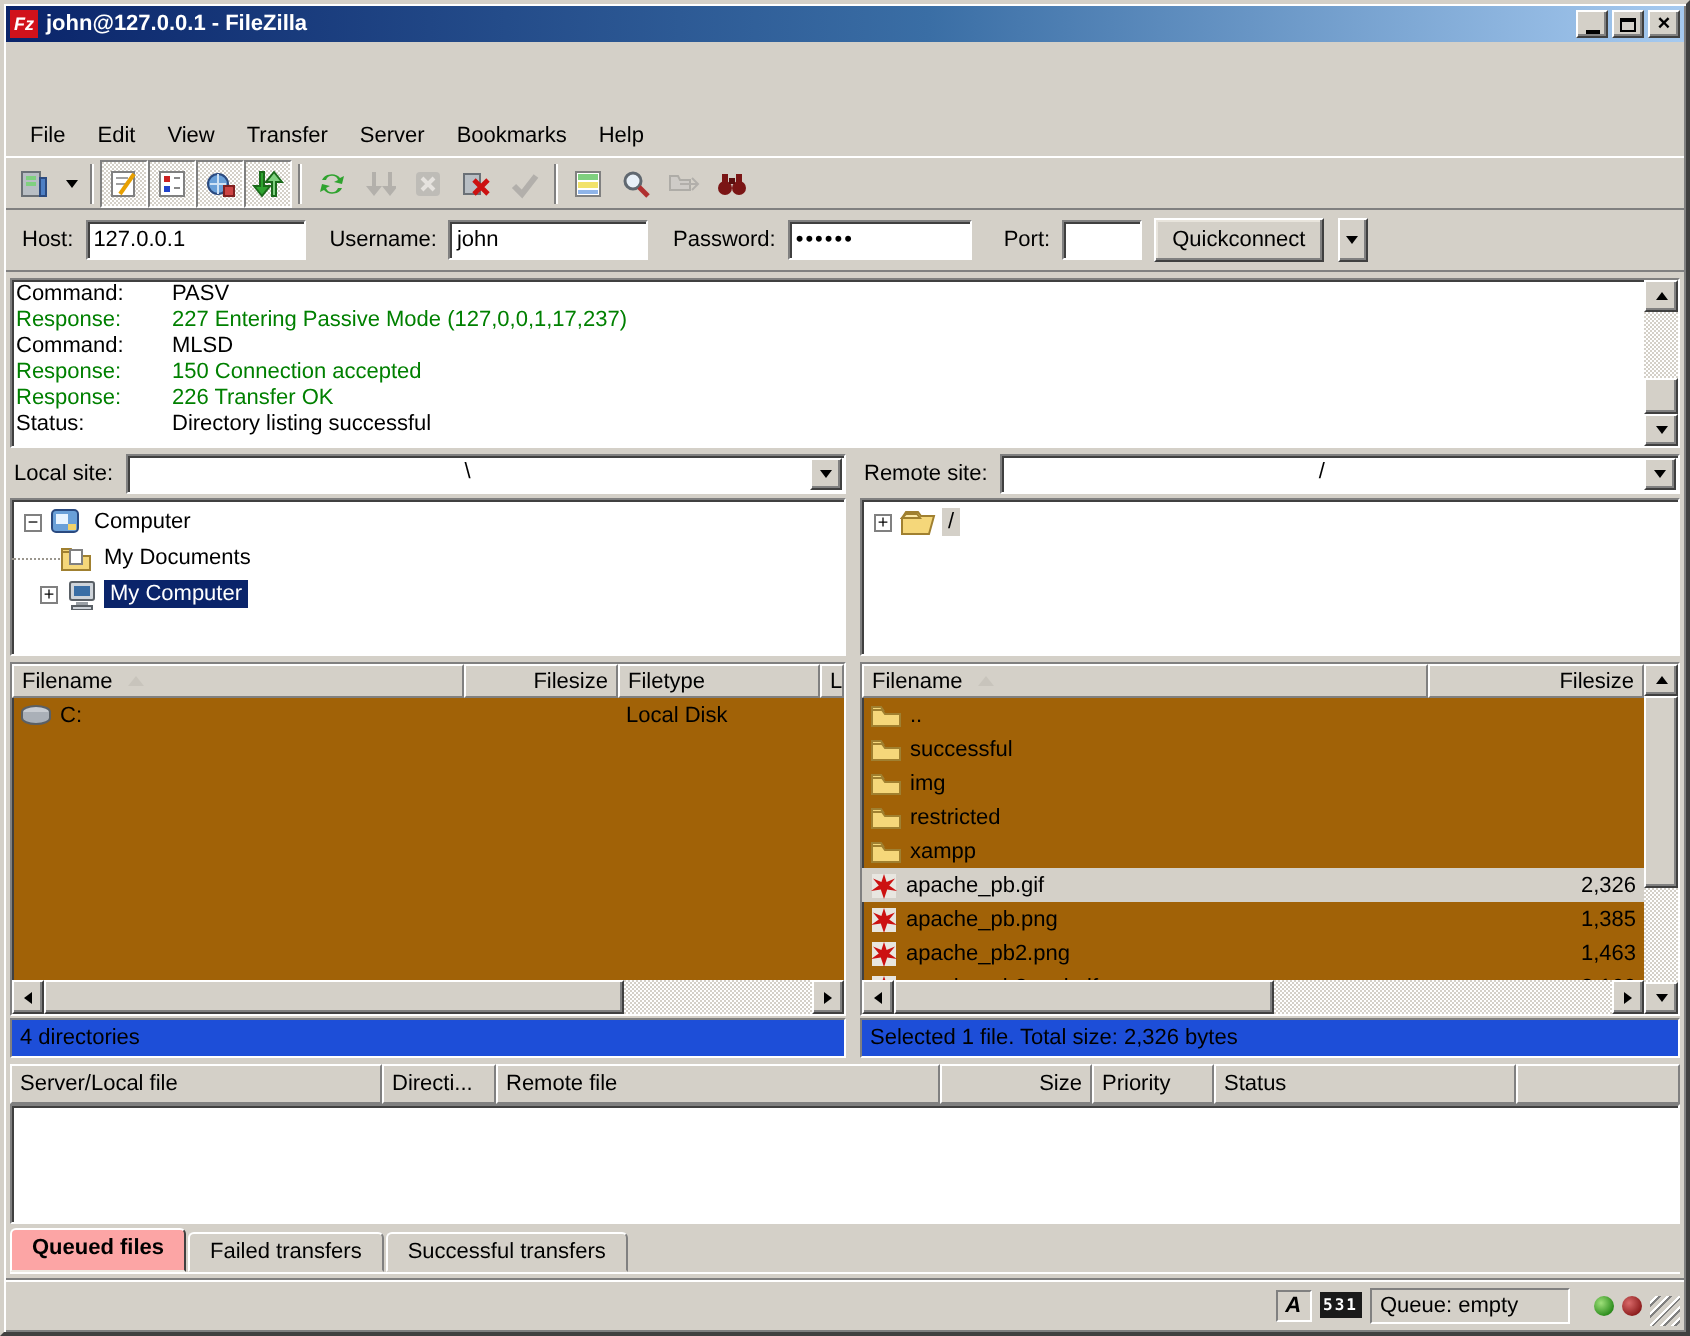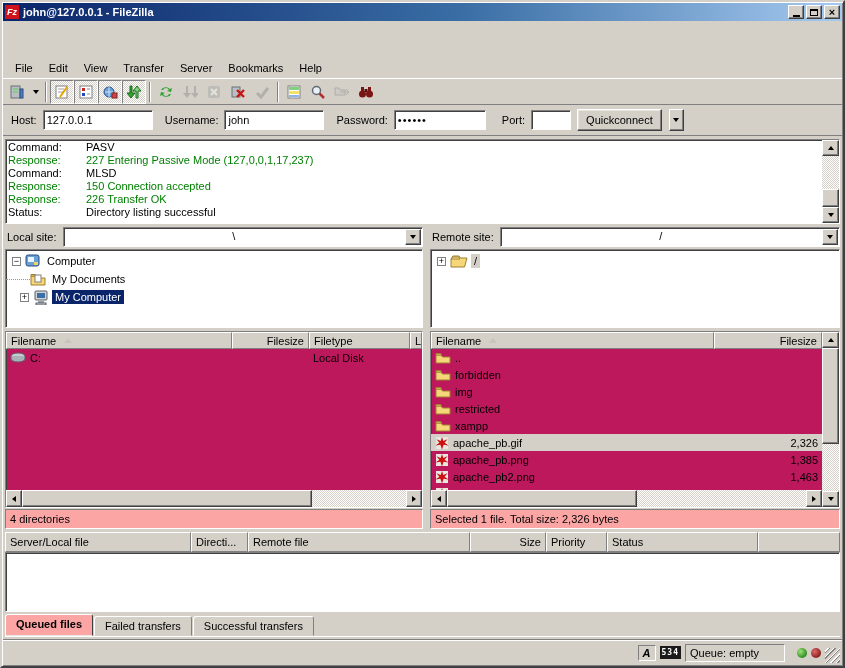--- a/index.html
+++ b/index.html
@@ -127,39 +127,39 @@
     border:1px solid; border-color:#808080 #fff #fff #808080; box-shadow: inset 1px 1px 0 #404040; }
   .tree-row { height:18px; display:flex; align-items:center; white-space:nowrap; }
   .expander { width:9px; height:9px; flex:0 0 9px; border:1px solid #808080; background:#fff;
     font-size:9px; line-height:7px; text-align:center; color:#000; margin-right:4px; }
   .tree-label { padding:1px 3px; }
   .tree-label.sel-active { background:#0a246a; color:#fff; }
   .tree-label.sel-inactive { background:#d4d0c8; color:#000; }
   .indent { display:inline-block; }
   .ticon { margin-right:3px; display:inline-flex; }
   
-  .list-box { margin-top:3px; flex:1 1 auto; min-height:0; background:#be185d; display:flex;
+  .list-box { margin-top:3px; flex:1 1 auto; min-height:0; background:#a16207; display:flex;
     border:1px solid; border-color:#808080 #fff #fff #808080; box-shadow: inset 1px 1px 0 #404040; }
   .list-main { flex:1; display:flex; flex-direction:column; min-width:0; }
   .list-header { flex:0 0 17px; display:flex; background:#d4d0c8; overflow:hidden; }
   .col-h {
     background:#d4d0c8; border:1px solid; border-color:#fff #808080 #808080 #fff;
     padding:1px 4px; display:flex; align-items:center; white-space:nowrap; overflow:hidden;
   }
   .col-h .sort { width:0;height:0;border-left:4px solid transparent;border-right:4px solid transparent;border-bottom:5px solid #c8c4bc; margin-left:8px; }
   .col-h.num { justify-content:flex-end; }
   .list-rows { flex:1 1 auto; overflow:hidden; }
   .frow { height:17px; display:flex; align-items:center; }
   .frow.selected { background:#d4d0c8; }
   .fcell { overflow:hidden; white-space:nowrap; display:flex; align-items:center; padding:0 4px; }
   .fcell.num { justify-content:flex-end; }
   .ficon { margin-right:4px; flex:0 0 auto; display:inline-flex; }
   .list-status {
     margin-top:1px; flex:0 0 20px; display:flex; align-items:center; padding:0 4px;
-    border:1px solid; border-color:#808080 #fff #fff #808080; background:#fca5a5; white-space:nowrap; overflow:hidden;
+    border:1px solid; border-color:#808080 #fff #fff #808080; background:#1d4ed8; white-space:nowrap; overflow:hidden;
   }
   
   .queue-header { margin:0 2px; flex:0 0 20px; display:flex; background:#d4d0c8; overflow:hidden; }
   .queue-body { margin:0 2px; flex:0 0 60px; background:#fff;
     border:1px solid; border-color:#808080 #fff #fff #808080; box-shadow: inset 1px 1px 0 #404040; }
   .tabs { margin:2px 2px 0 2px; flex:0 0 23px; display:flex; align-items:flex-end; gap:1px; border-bottom:1px solid #fff; }
   .tab {
     padding:3px 10px; background:#d4d0c8; height:20px;
     border:1px solid; border-color:#fff #808080 #d4d0c8 #fff;
     border-radius:3px 3px 0 0; color:#000;
@@ -528,21 +528,21 @@
               <span class="fcell num" style="flex:1"></span>
             </div>
             <div class="frow">
               <span class="fcell" style="width:283px">
                   <span class="ficon">
                     <svg width="16" height="13">
                       <path d="M1 4 h5 l1.5 2 H15 v6 H1z" fill="#f5d77a" stroke="#a08030"></path>
                       <path d="M1 4 v-1.5 h4.5 l1 1.5z" fill="#f5d77a" stroke="#a08030"></path>
                     </svg>
                   </span>
-                  <span>forbidden</span>
+                  <span>successful</span>
                 </span>
               <span class="fcell num" style="flex:1"></span>
             </div>
             <div class="frow">
               <span class="fcell" style="width:283px">
                   <span class="ficon">
                     <svg width="16" height="13">
                       <path d="M1 4 h5 l1.5 2 H15 v6 H1z" fill="#f5d77a" stroke="#a08030"></path>
                       <path d="M1 4 v-1.5 h4.5 l1 1.5z" fill="#f5d77a" stroke="#a08030"></path>
                     </svg>
@@ -678,21 +678,21 @@
   <div class="tabs">
     <div class="tab active">Queued files</div>
     <div class="tab">Failed transfers</div>
     <div class="tab">Successful transfers</div>
   </div>
 
   <div class="statusbar">
     <div class="sb-ind">
         <span style="font-weight:bold;font-style:italic">A</span>
       </div>
-    <span class="badge">534</span>
+    <span class="badge">531</span>
     <div class="queue-status">Queue: empty</div>
     <span style="width:4px"></span>
     <div class="led green"></div>
     <div class="led red"></div>
     <div class="grip"></div>
   </div>
 
 </div>
 
 </body></html>

